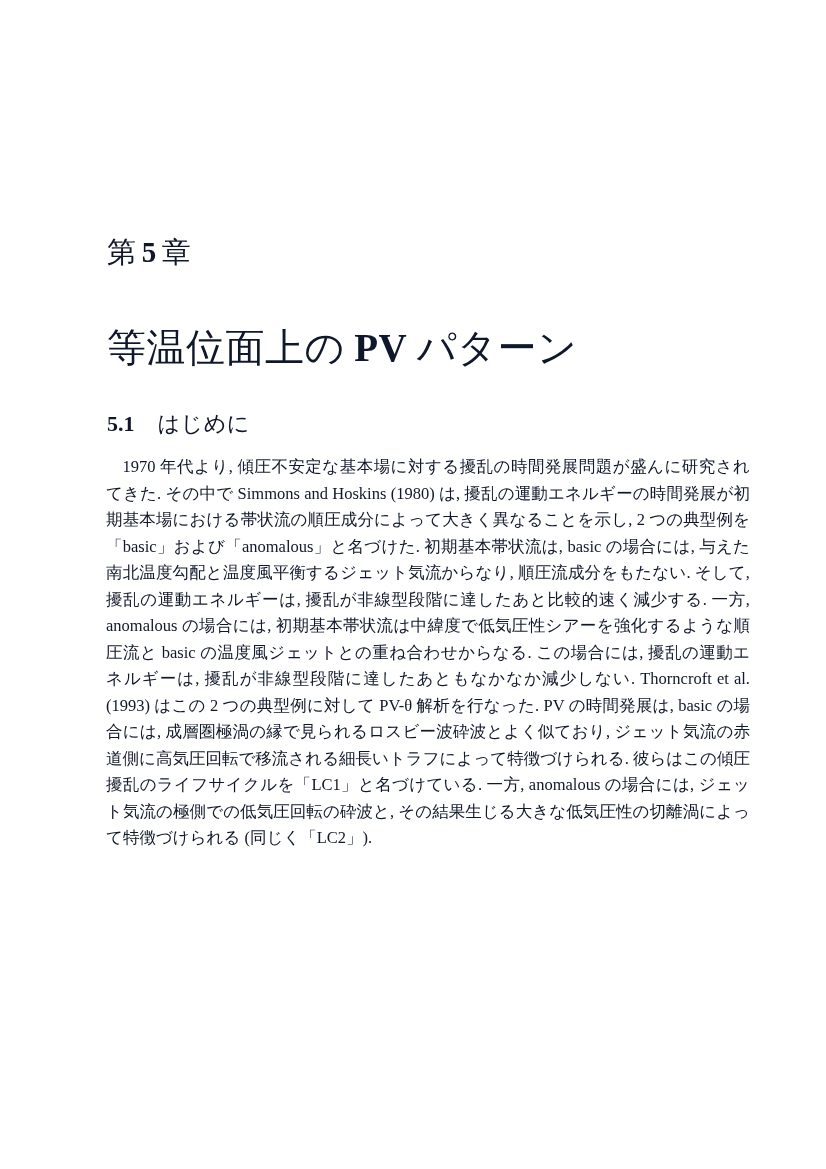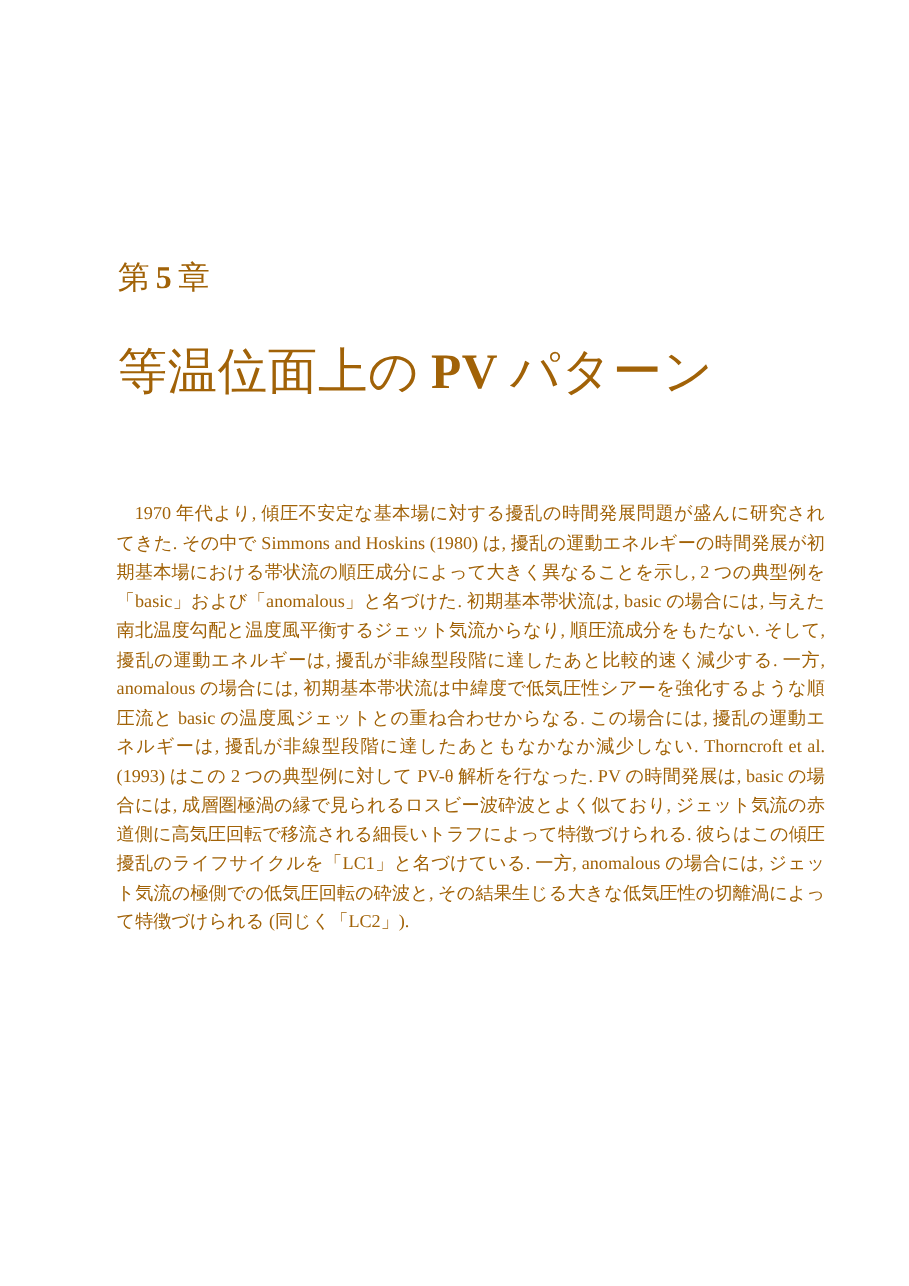--- a/index.html
+++ b/index.html
@@ -5,21 +5,21 @@
   html, body {
     margin: 0;
     padding: 0;
     background: #ffffff;
   }
   .page {
     position: relative;
     width: 826px;
     height: 861px;
     background: #ffffff;
-    color: #a16207;
+    color: #0f172a;
     font-family: "Liberation Serif", "DejaVu Serif", serif;
     overflow: hidden;
   }
   .chapter-heading {
     position: absolute;
     left: 107px;
     top: 233px;
     font-size: 29px;
     font-family: "Liberation Sans", sans-serif;
     font-weight: normal;
@@ -27,22 +27,22 @@
     white-space: nowrap;
   }
   .chapter-heading .latin-num {
     font-family: "Liberation Serif", "DejaVu Serif", serif;
     font-weight: bold;
     margin: 0 0.16em;
   }
   .chapter-title {
     position: absolute;
     left: 107px;
-    top: 308px;
-    font-size: 45px;
+    top: 321px;
+    font-size: 39px;
     font-family: "Liberation Sans", sans-serif;
     font-weight: normal;
     letter-spacing: 0.5px;
     white-space: nowrap;
   }
   .chapter-title .latin-bold {
     font-family: "Liberation Serif", "DejaVu Serif", serif;
     font-weight: bold;
     margin: 0 0.24em;
   }
@@ -95,19 +95,22 @@
 <div class="page">
 
   <div class="chapter-heading">
     <span>第</span><span class="latin-num">5</span><span>章</span>
   </div>
 
   <div class="chapter-title">
     <span>等温位面上の</span><span class="latin-bold">PV</span><span>パターン</span>
   </div>
 
+  <div class="section-heading">
+    <span class="sec-num">5.1</span><span class="sec-title">はじめに</span>
+  </div>
 
   <div class="body-text">
     <p>1970 年代より, 傾圧不安定な基本場に対する擾乱の時間発展問題が盛んに研究されてきた. その中で Simmons and Hoskins (1980) は, 擾乱の運動エネルギーの時間発展が初期基本場における帯状流の順圧成分によって大きく異なることを示し, 2 つの典型例を「basic」および「anomalous」と名づけた. 初期基本帯状流は, basic の場合には, 与えた南北温度勾配と温度風平衡するジェット気流からなり, 順圧流成分をもたない. そして, 擾乱の運動エネルギーは, 擾乱が非線型段階に達したあと比較的速く減少する. 一方, anomalous の場合には, 初期基本帯状流は中緯度で低気圧性シアーを強化するような順圧流と basic の温度風ジェットとの重ね合わせからなる. この場合には, 擾乱の運動エネルギーは, 擾乱が非線型段階に達したあともなかなか減少しない. Thorncroft et al. (1993) はこの 2 つの典型例に対して PV-θ 解析を行なった. PV の時間発展は, basic の場合には, 成層圏極渦の縁で見られるロスビー波砕波とよく似ており, ジェット気流の赤道側に高気圧回転で移流される細長いトラフによって特徴づけられる. 彼らはこの傾圧擾乱のライフサイクルを「LC1」と名づけている. 一方, anomalous の場合には, ジェット気流の極側での低気圧回転の砕波と, その結果生じる大きな低気圧性の切離渦によって特徴づけられる (同じく「LC2」).</p>
   </div>
 
 
 </div>
 
 </body></html>

